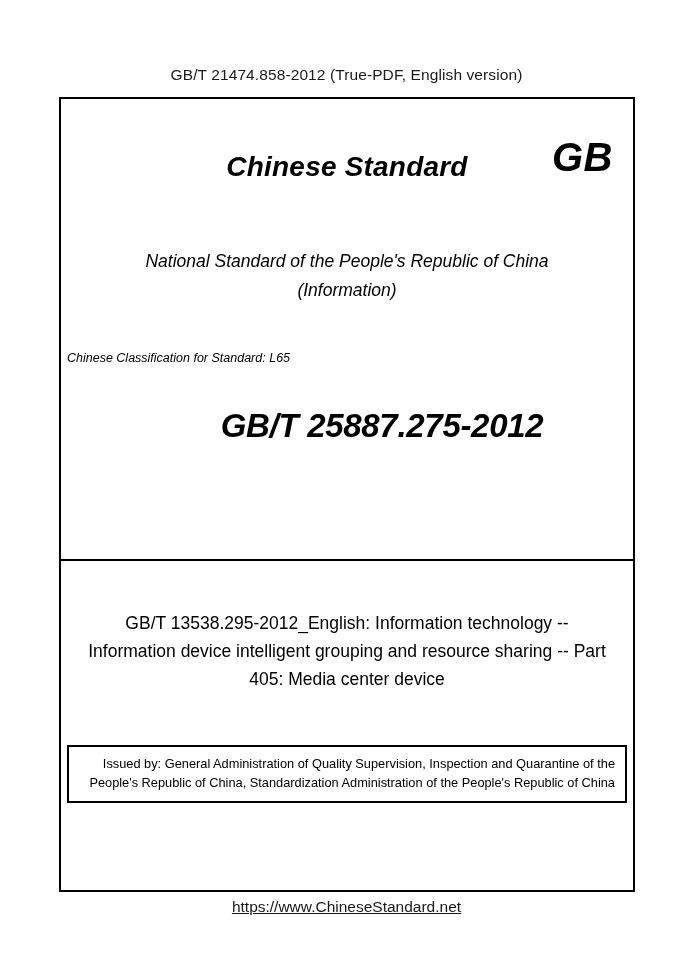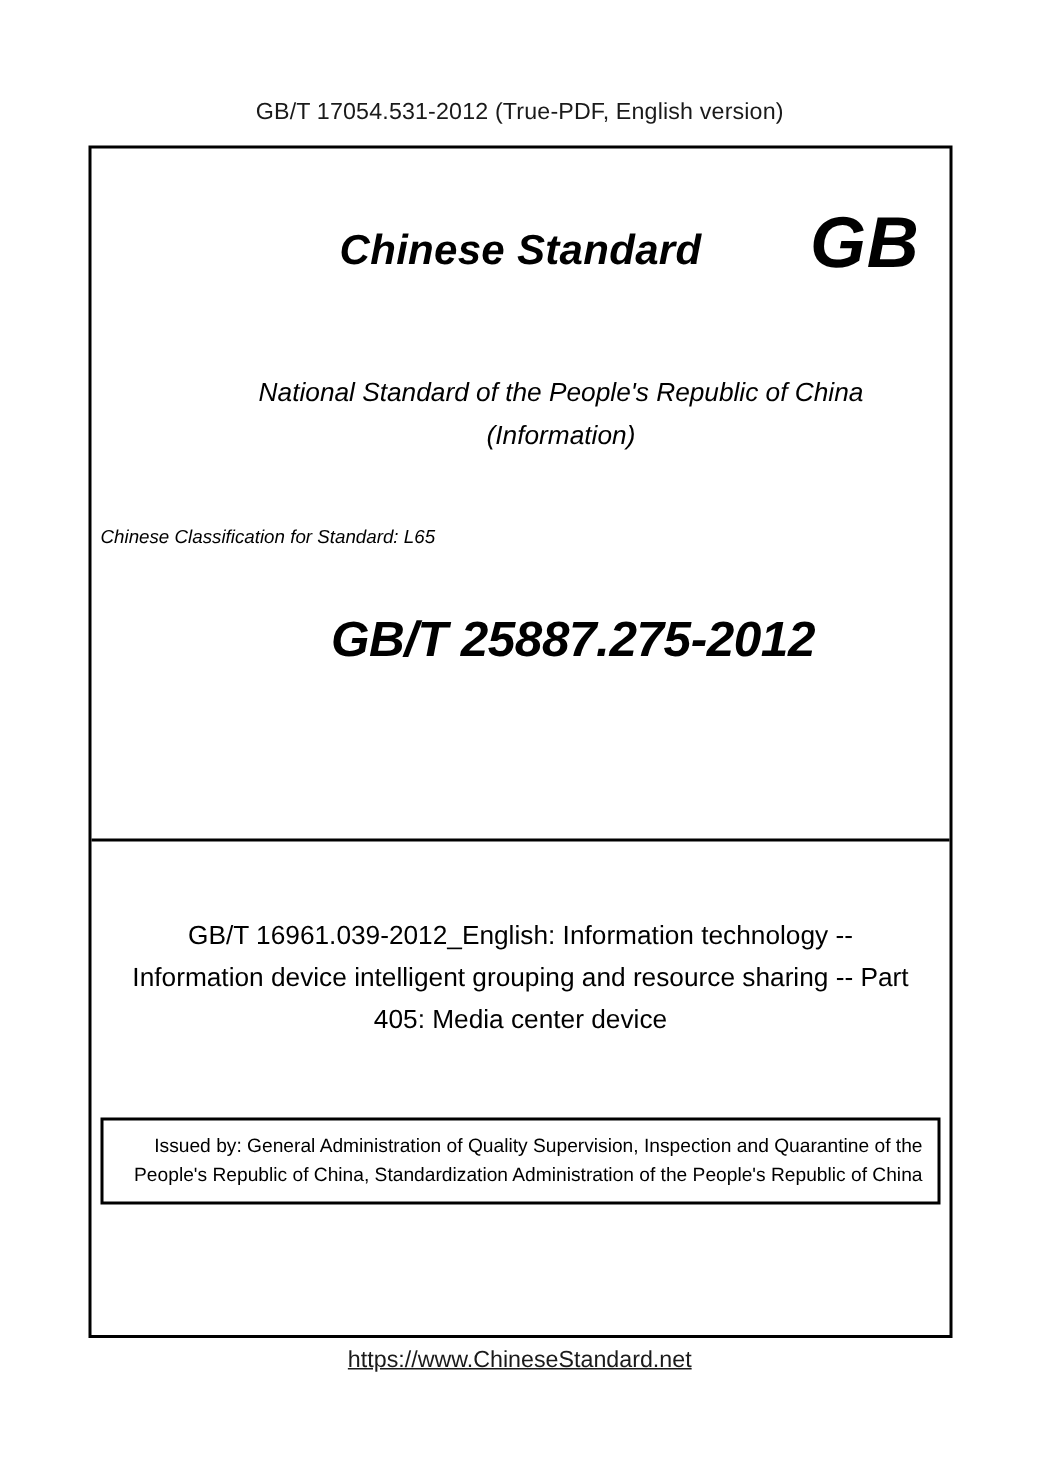--- a/index.html
+++ b/index.html
@@ -54,33 +54,32 @@
     width: 100%;
     text-align: center;
     font-size: 28px;
     font-weight: bold;
     letter-spacing: 0.2px;
   }
   .gb-mark {
     position: absolute;
     top: 36px;
     right: 20px;
-    font-size: 48px;
+    font-size: 40px;
     font-weight: bold;
     letter-spacing: 0.5px;
   }
   .subtitle {
     position: absolute;
     top: 148px;
     left: 0;
     width: 100%;
     text-align: center;
     font-size: 17.5px;
     line-height: 29px;
-    margin-left: 27px;
   }
   .classification {
     position: absolute;
     top: 252px;
     left: 6px;
     font-size: 12.5px;
   }
   .std-number {
     position: absolute;
     top: 308px;
@@ -127,41 +126,41 @@
     font-size: 15.5px;
     color: #1a1a1a;
     text-decoration: underline;
   }
 </style>
 </head>
 <body>
 
 <div class="page">
 
-  <div class="header-line">GB/T 17054.531-2012 (True-PDF, English version)</div>
+  <div class="header-line">GB/T 21474.858-2012 (True-PDF, English version)</div>
 
   <div class="cover-box">
 
     <div class="upper-section">
       <div class="title-main">Chinese Standard</div>
 
       <div class="gb-mark">GB</div>
 
       <div class="subtitle">
         <div>National Standard of the People's Republic of China</div>
         <div>(Information)</div>
       </div>
 
       <div class="classification">Chinese Classification for Standard: L65</div>
 
       <div class="std-number">GB/T 25887.275-2012</div>
     </div>
 
     <div class="middle-section">
-      <div class="english-title">GB/T 16961.039-2012_English: Information technology -- Information device intelligent grouping and resource sharing -- Part 405: Media center device</div>
+      <div class="english-title">GB/T 13538.295-2012_English: Information technology -- Information device intelligent grouping and resource sharing -- Part 405: Media center device</div>
 
       <div class="issued-box">Issued by: General Administration of Quality Supervision, Inspection and Quarantine of the People's Republic of China, Standardization Administration of the People's Republic of China</div>
     </div>
 
   </div>
 
   <div class="footer-url">https://www.ChineseStandard.net</div>
 
 </div>
 

